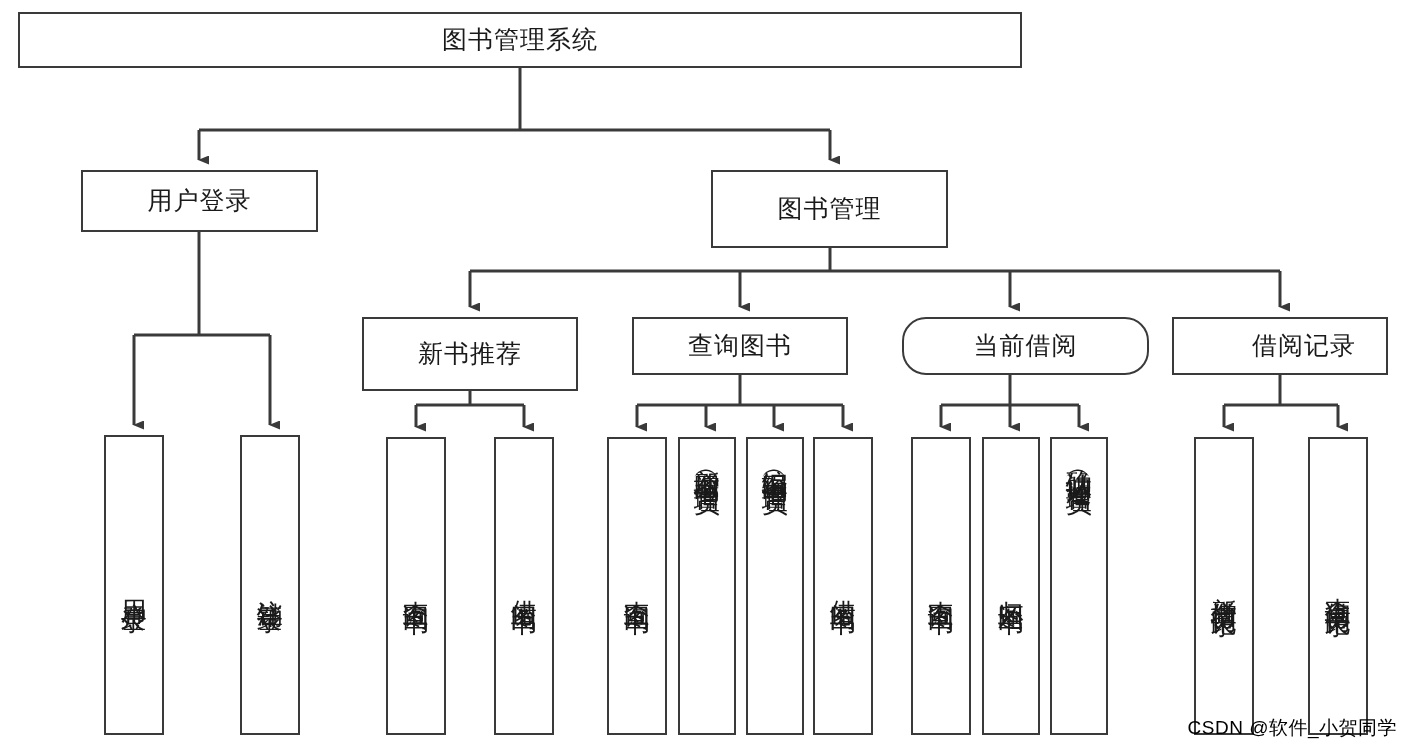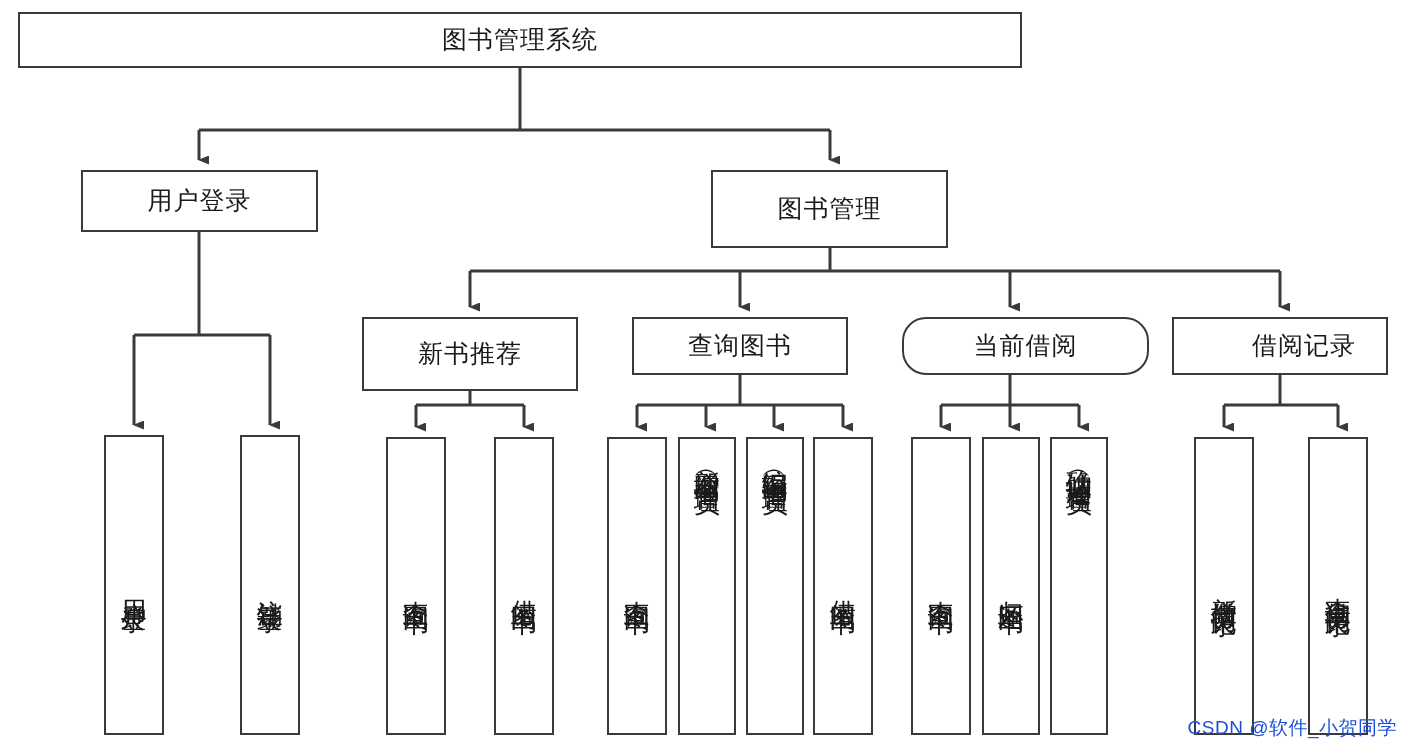--- a/index.html
+++ b/index.html
@@ -59,21 +59,21 @@
   }
   .node.vertical.centered {
     align-items: center;
     padding-top: 0;
   }
   #watermark {
     position: absolute;
     right: 8px;
     bottom: 6px;
     font-size: 19px;
-    color: #1d4ed8;
+    color: #000000;
     letter-spacing: 0.5px;
     white-space: nowrap;
     pointer-events: none;
   }
 </style>
 </head>
 <body>
 
 <div id="diagram-root">
 

